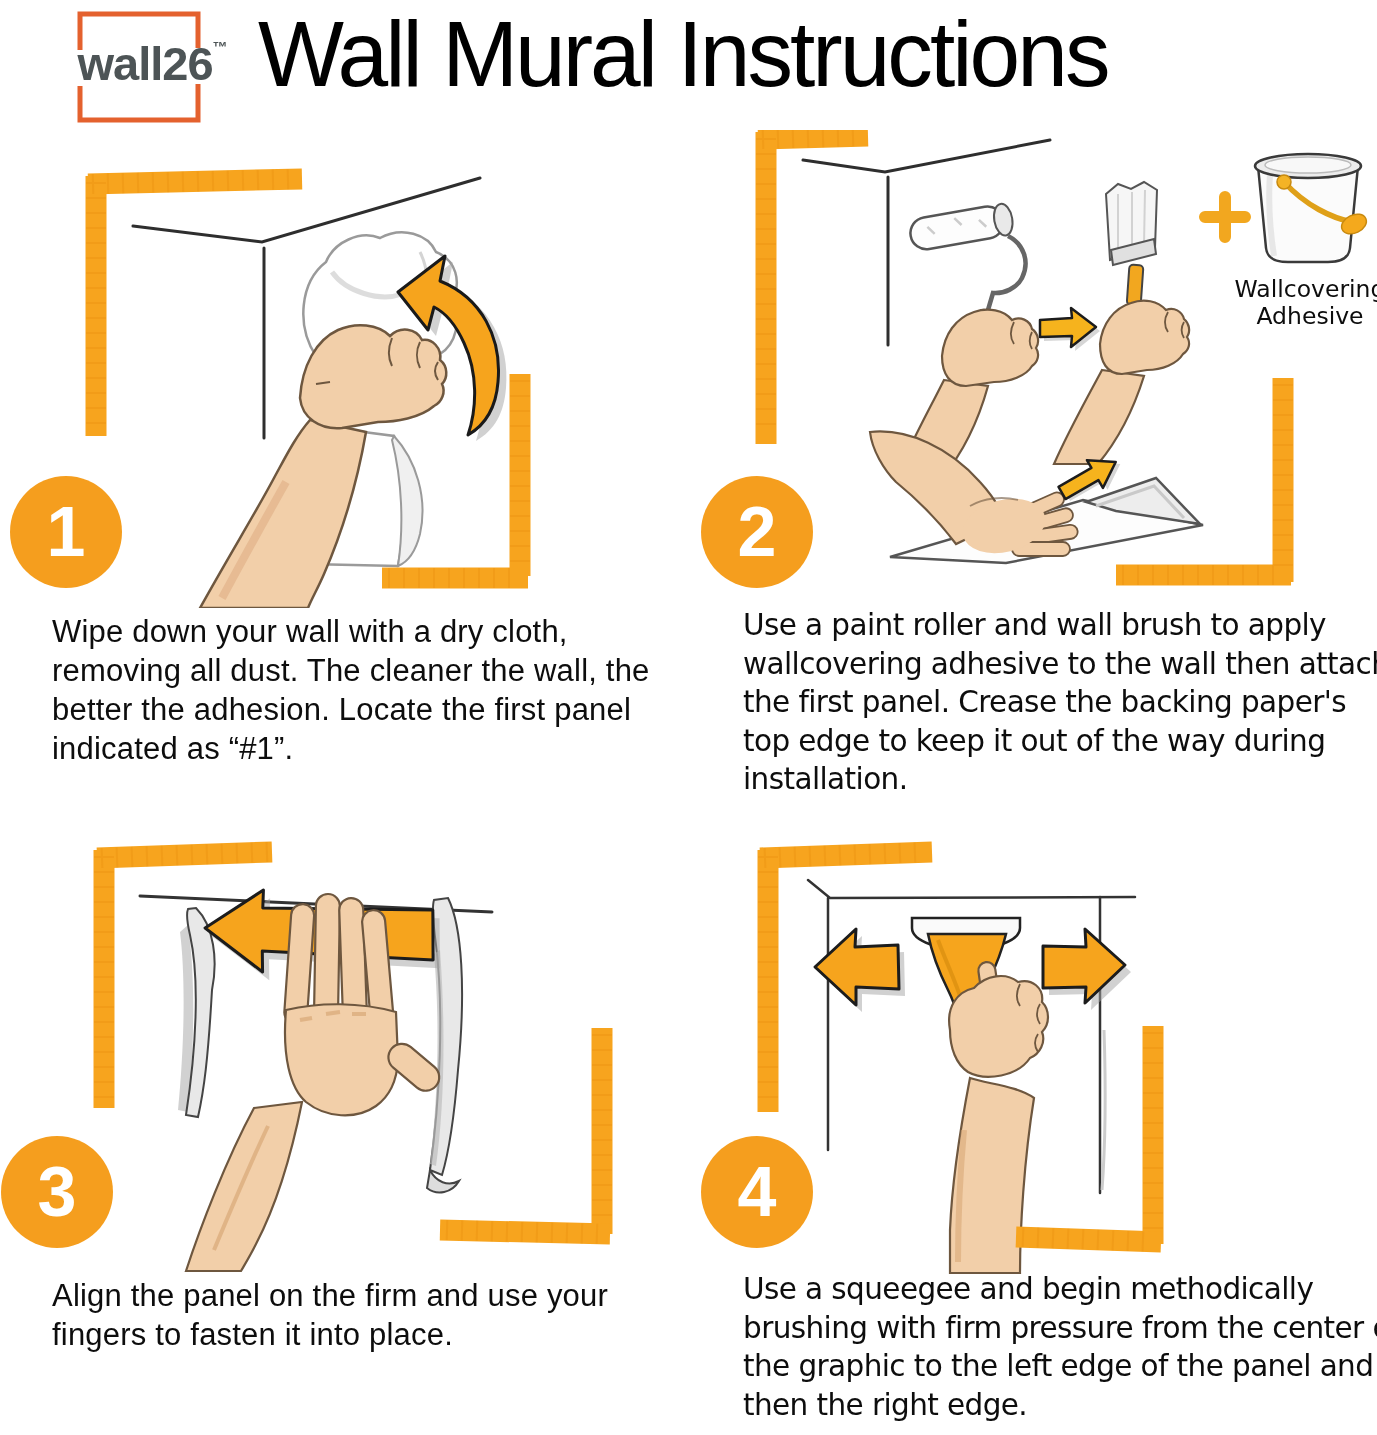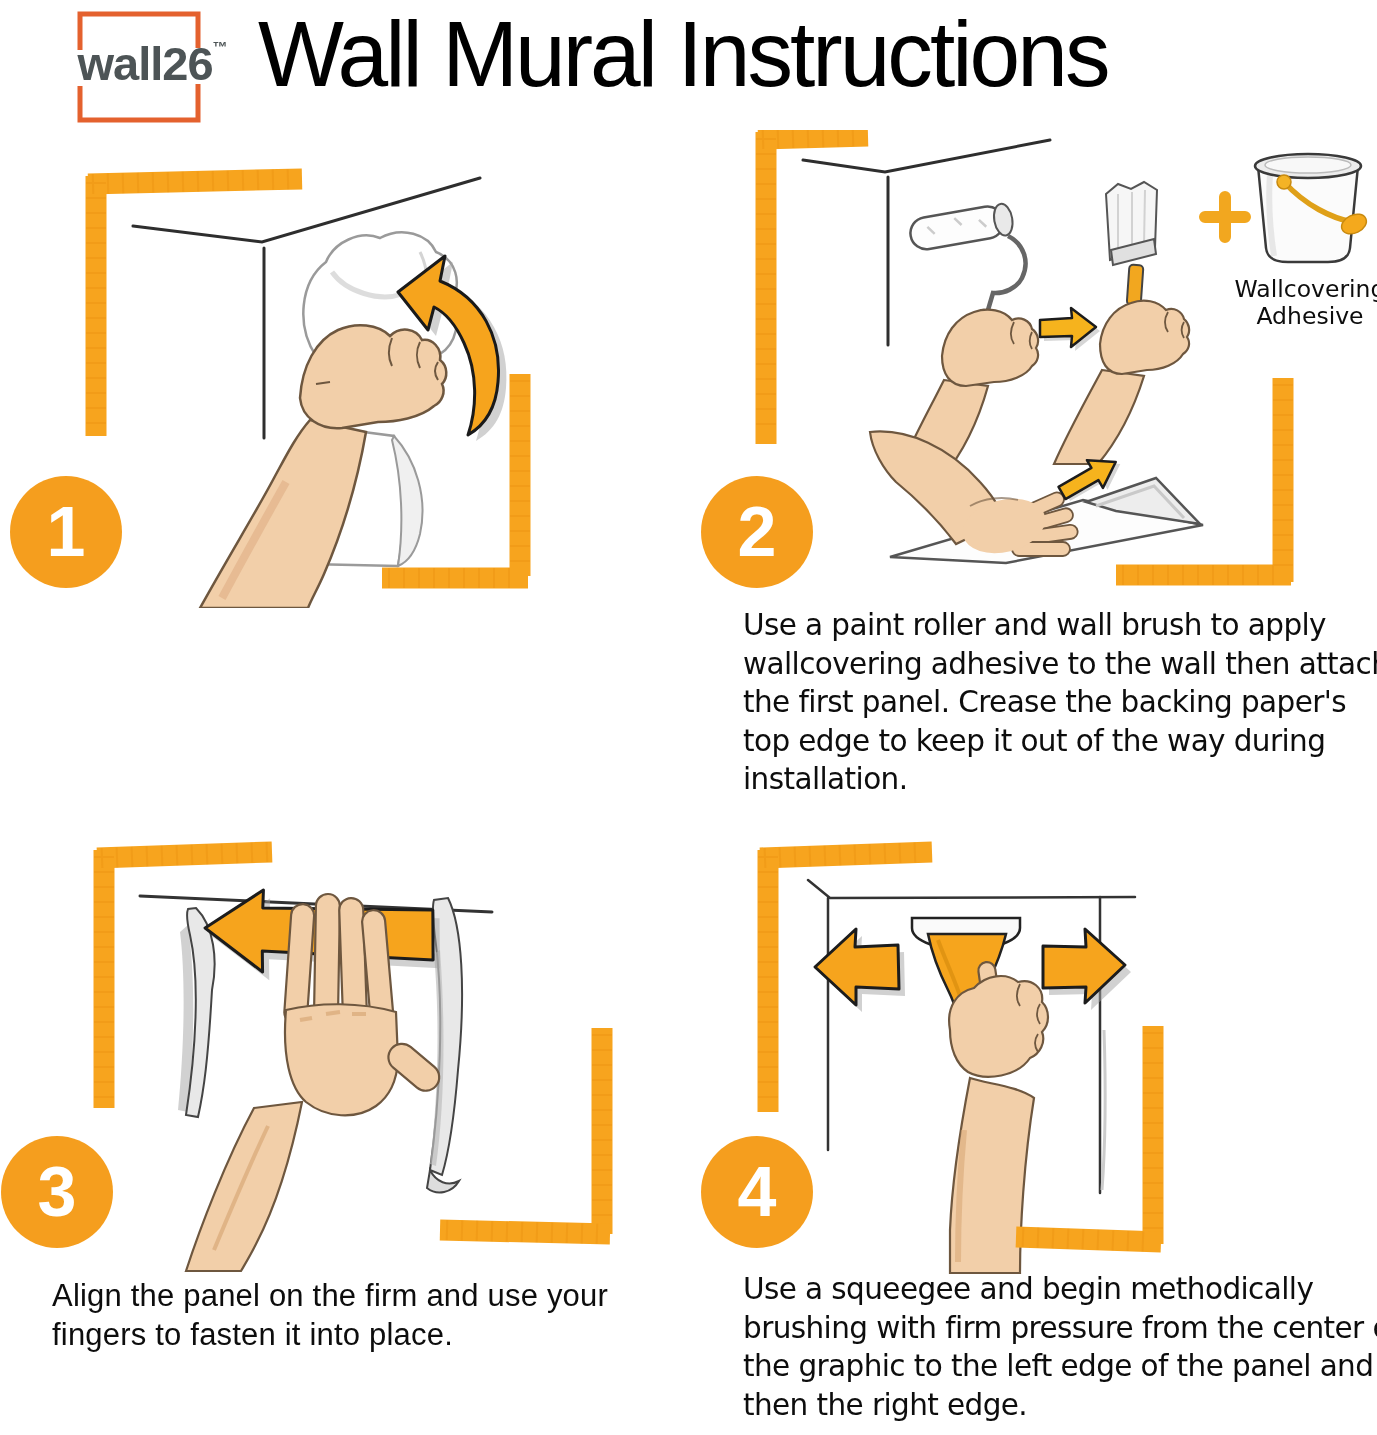--- a/index.html
+++ b/index.html
@@ -305,17 +305,18 @@
   <div class="badge badge-2">
       <span>2</span>
     </div>
   <div class="badge badge-3">
       <span>3</span>
     </div>
   <div class="badge badge-4">
       <span>4</span>
     </div>
 
+  <div class="desc desc-1">Wipe down your wall with a dry cloth, removing all dust. The cleaner the wall, the better the adhesion. Locate the first panel indicated as “#1”.</div>
   <div class="desc desc-2">Use a paint roller and wall brush to apply wallcovering adhesive to the wall then attach the first panel. Crease the backing paper's top edge to keep it out of the way during installation.</div>
   <div class="desc desc-3">Align the panel on the firm and use your fingers to fasten it into place.</div>
   <div class="desc desc-4">Use a squeegee and begin methodically brushing with firm pressure from the center of the graphic to the left edge of the panel and then the right edge.</div>
 
 </div>
 
 </body></html>

